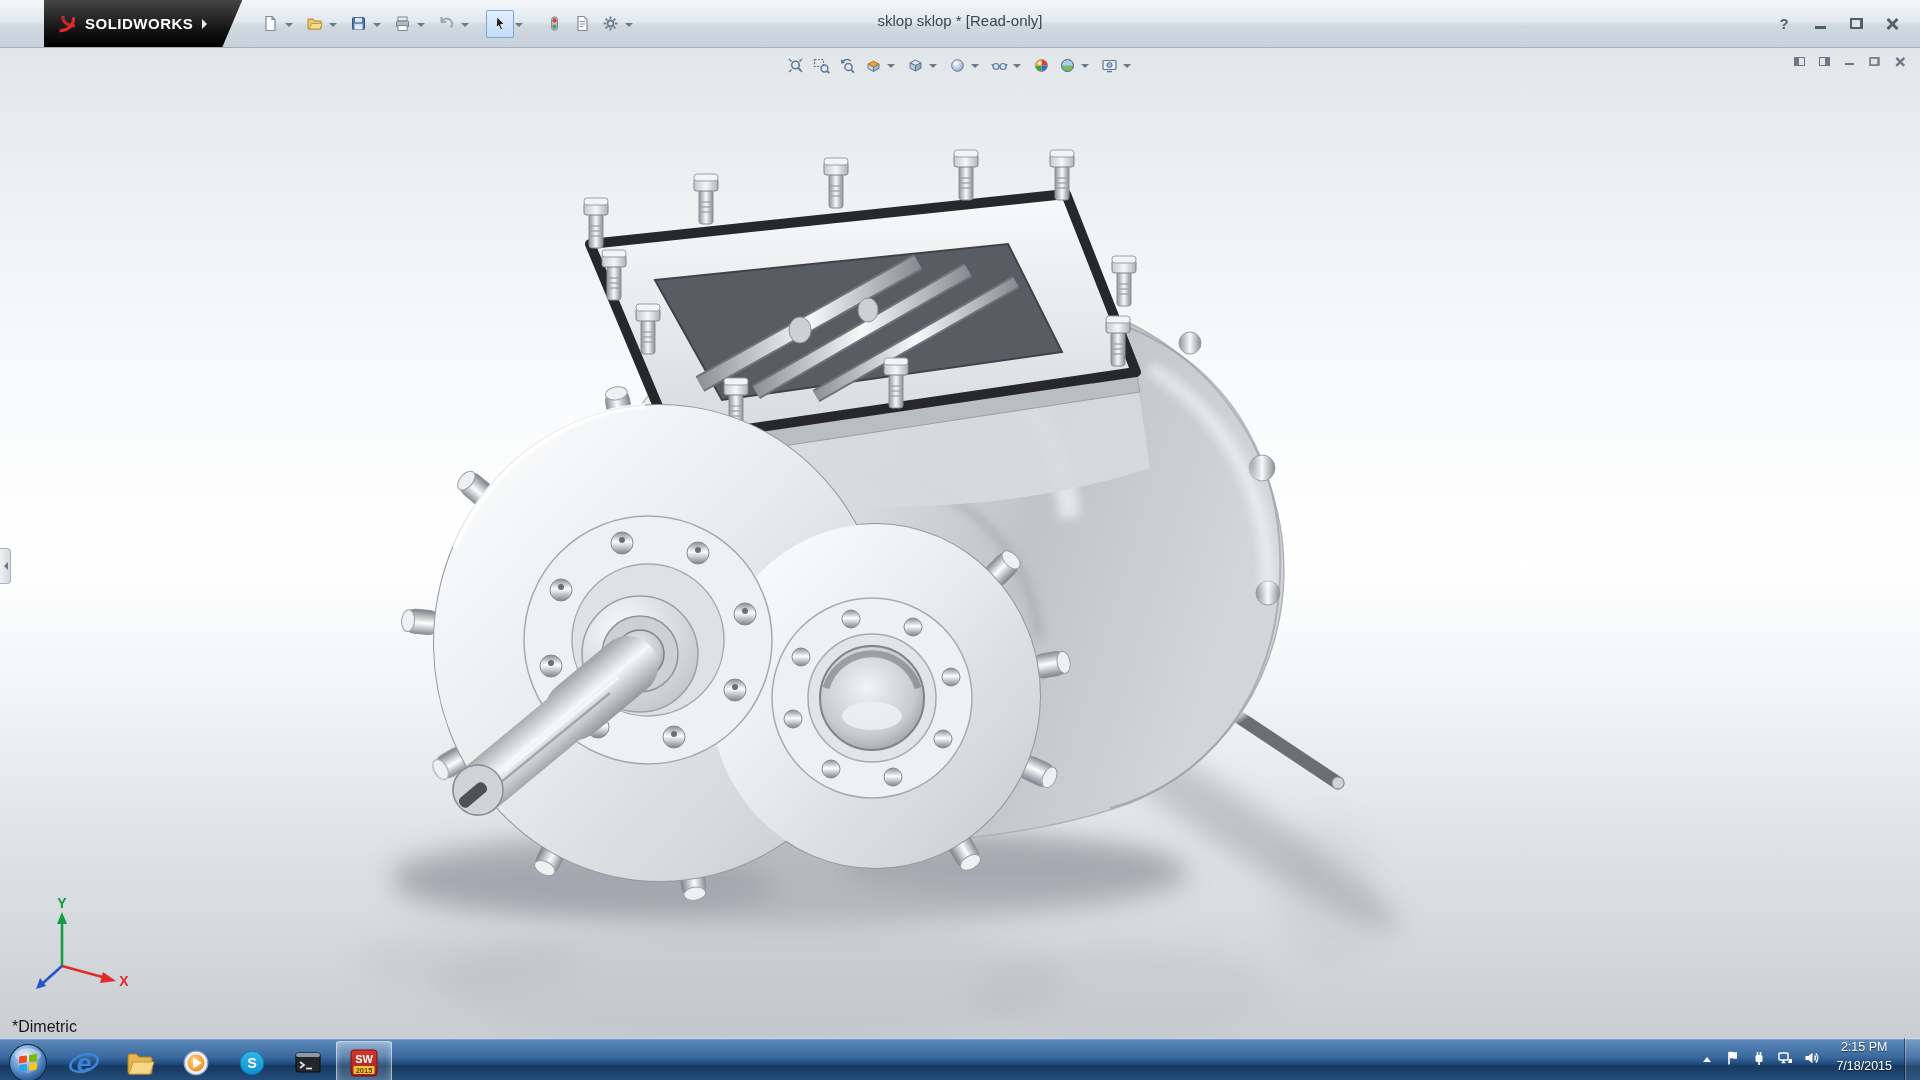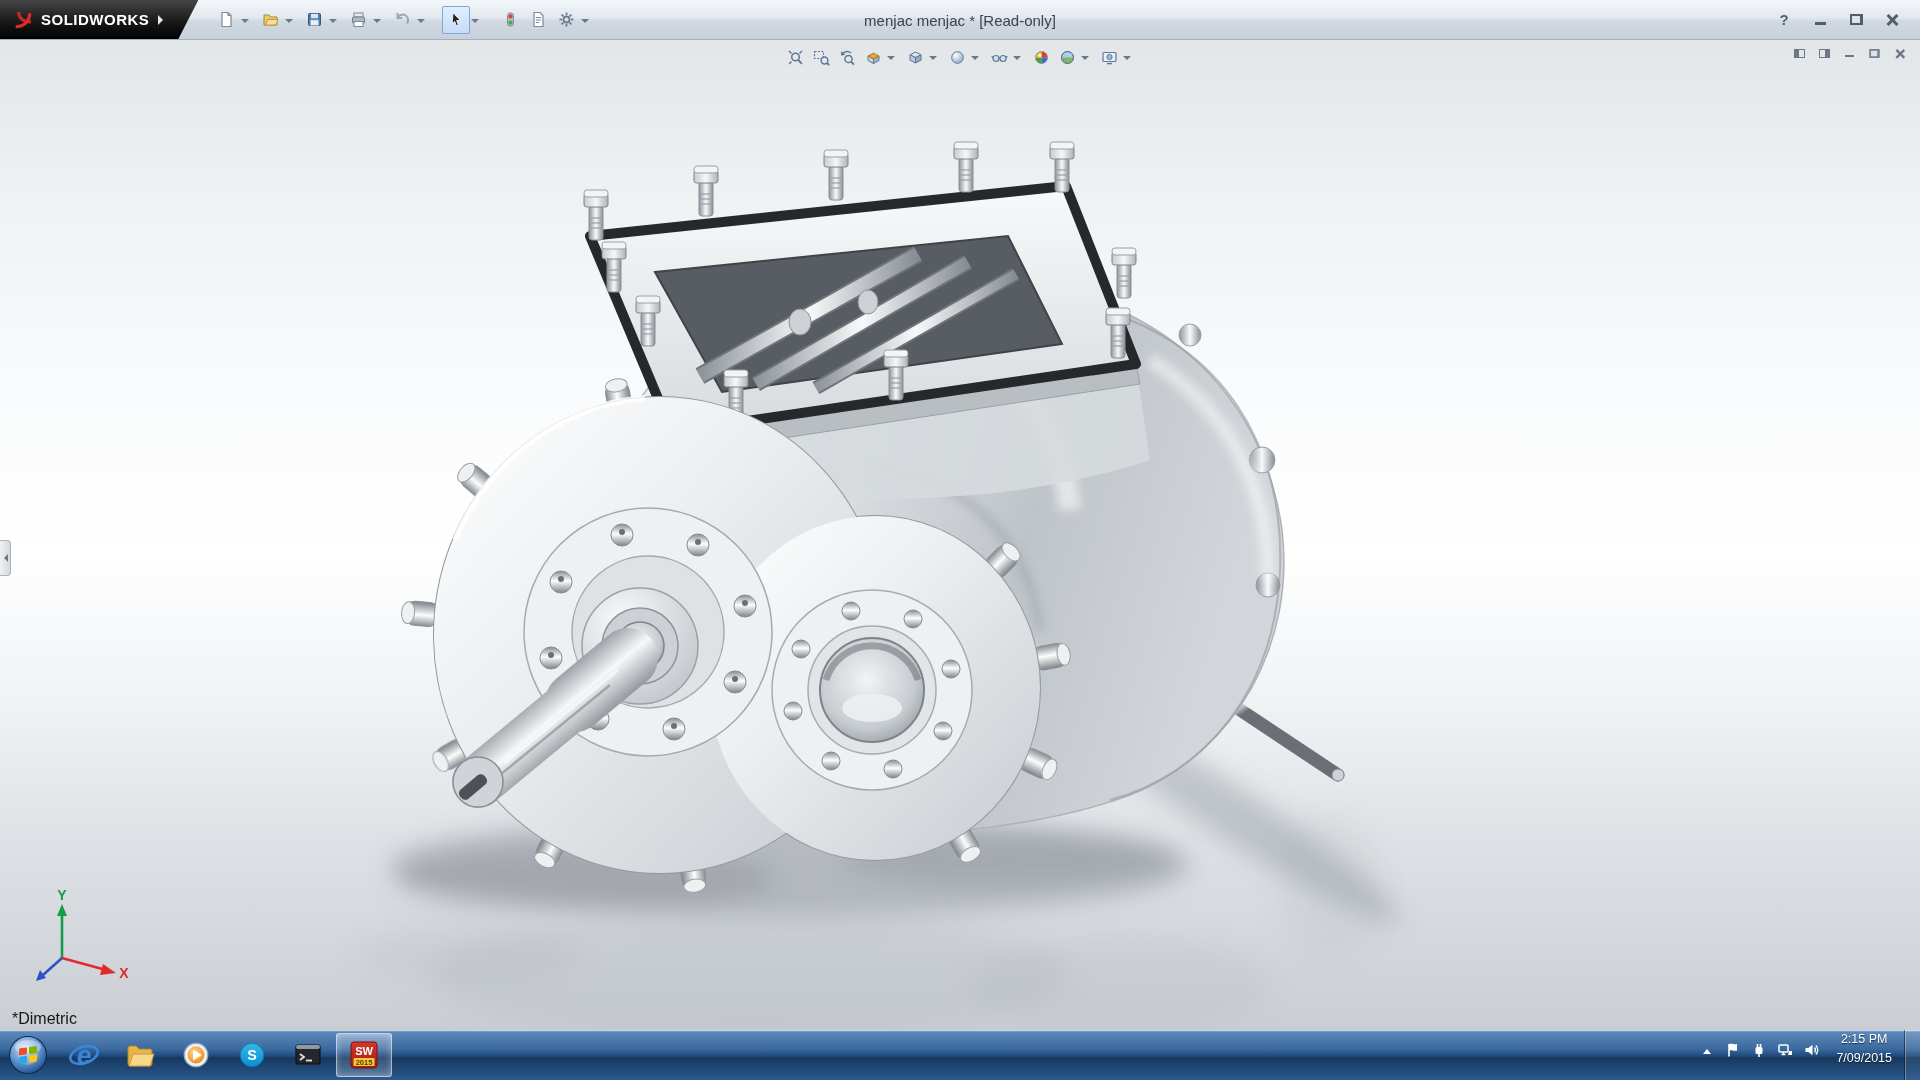--- a/index.html
+++ b/index.html
@@ -1,23 +1,23 @@
 <!DOCTYPE html>
 <html><head>
 <meta charset="utf-8">
 <style>
   * { margin:0; padding:0; box-sizing:border-box; }
   html,body { width:1920px; height:1080px; overflow:hidden; }
   body { font-family:"Liberation Sans","DejaVu Sans",sans-serif; background:#000; }
   .screen { position:relative; width:1920px; height:1080px; background:#fff; }
 
   
-  .titlebar { position:relative; height:40px; display:flex; align-items:stretch;
+  .titlebar { position:relative; height:48px; display:flex; align-items:stretch;
     background:linear-gradient(180deg,#f4f7fa 0%,#e2e8ee 45%,#d0d8e0 55%,#c8d1da 100%);
-    border-bottom:1px solid #a6afb9; z-index:40; }
+    border-bottom:1px solid #a6afb9; z-index:40;padding-left:44px; }
   .brand { display:flex; align-items:center; gap:7px; padding:0 30px 0 12px;
     background:linear-gradient(180deg,#454545 0%,#161616 60%,#000 100%);
     clip-path:polygon(0 0,100% 0,calc(100% - 20px) 100%,0 100%); cursor:pointer; }
   .brand-text { color:#fff; font-size:15px; font-weight:bold; letter-spacing:.5px; }
   .brand-caret { width:0; height:0; border:5px solid transparent; border-left-color:#e8e8e8; margin-left:2px; }
   .qat { display:flex; align-items:center; margin-left:14px; }
   .tb { width:28px; height:28px; display:flex; align-items:center; justify-content:center;
     background:transparent; border:1px solid transparent; border-radius:2px; cursor:pointer; }
   .tb.pressed { background:linear-gradient(#e2effd,#c3dcf8); border:1px solid #7da7d8; }
   .dda { width:0; height:0; border:4px solid transparent; border-top-color:#6d7988;
@@ -182,21 +182,21 @@
             <line x1="3.6" y1="3.6" x2="5.4" y2="5.4"></line>
               <line x1="11.6" y1="11.6" x2="13.4" y2="13.4"></line>
             <line x1="3.6" y1="13.4" x2="5.4" y2="11.6"></line>
               <line x1="11.6" y1="5.4" x2="13.4" y2="3.6"></line>
           </g>
         </svg>
       </button>
         <span class="dda"></span>
     </div>
 
-    <div class="title-text">menjac menjac * [Read-only]</div>
+    <div class="title-text">sklop sklop * [Read-only]</div>
 
     <div class="winctrls">
       <button class="wc">?</button>
       <button class="wc">
           <span class="ic-min"></span>
         </button>
       <button class="wc">
           <span class="ic-rest"></span>
         </button>
       <button class="wc">
@@ -654,18 +654,18 @@
         </svg>
       </button>
       <button class="trbtn">
         <svg width="16" height="16" viewBox="0 0 16 16">
           <path d="M2.5,6 H5.5 L9.5,2.8 V13.2 L5.5,10 H2.5 Z" fill="#fff"></path>
           <path d="M11.5,5.5 A4,4 0 0 1 11.5,10.5 M12.8,3.5 A6.2,6.2 0 0 1 12.8,12.5" fill="none" stroke="#fff" stroke-width="1.3"></path>
         </svg>
       </button>
       <button class="clock">
         <div>2:15 PM</div>
-        <div>7/09/2015</div>
+        <div>7/18/2015</div>
       </button>
       <button class="showdesk"></button>
     </div>
   </div>
 </div>
 
 </body></html>

